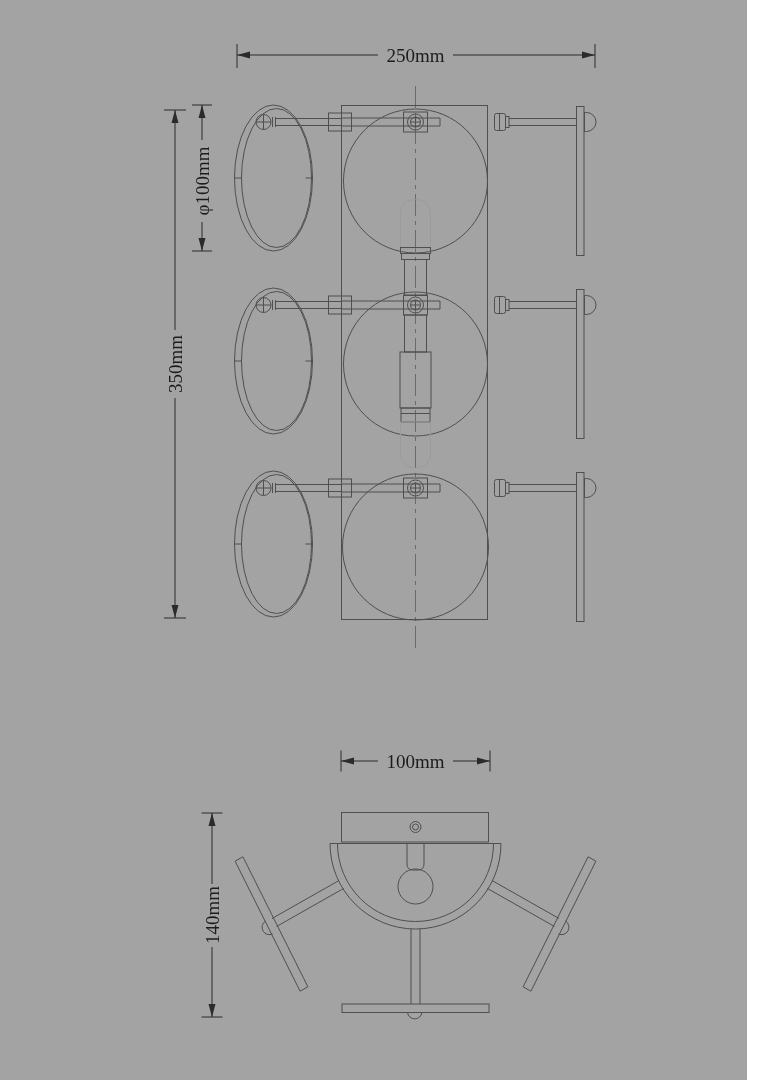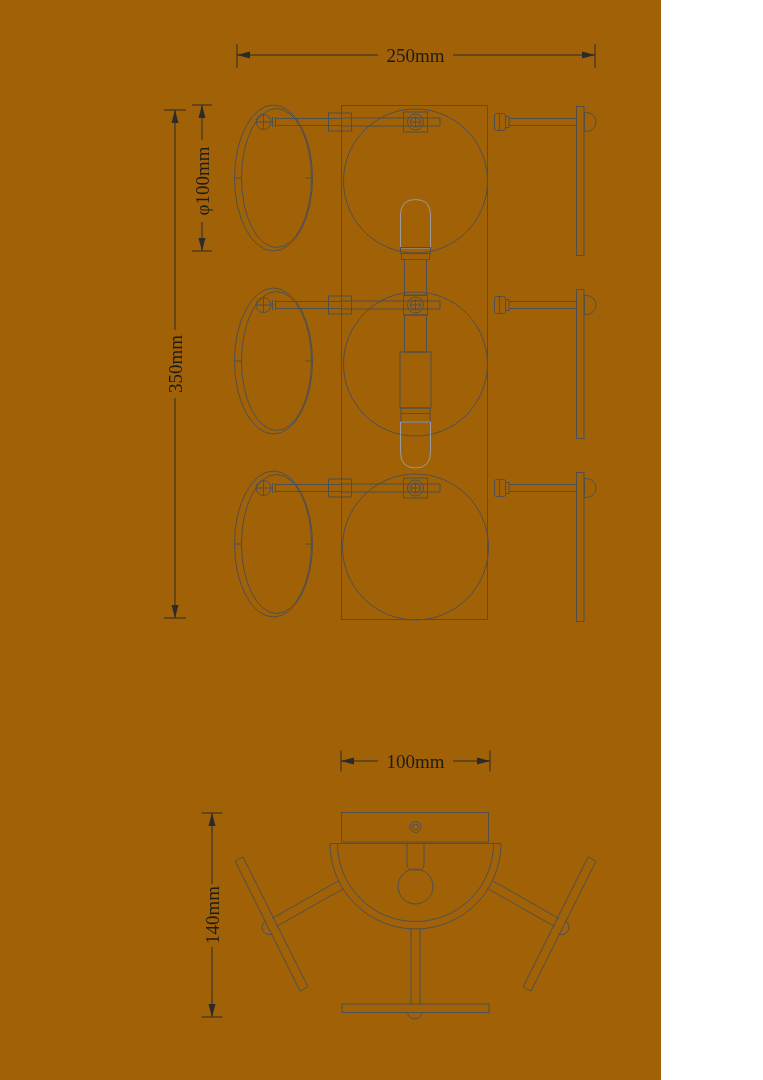--- a/index.html
+++ b/index.html
@@ -1,16 +1,16 @@
 <!DOCTYPE html>
 <html><head>
 <meta charset="utf-8">
 <style>
   html,body{margin:0;padding:0;background:#ffffff;}
-  .page{position:relative;width:661px;height:1080px;background:#a16207;overflow:hidden;}
+  .page{position:relative;width:747px;height:1080px;background:#a3a3a3;overflow:hidden;}
   svg{position:absolute;left:0;top:0;}
   svg text{font-family:"Liberation Serif","DejaVu Serif",serif;font-size:19px;fill:#1c1c1c;}
   .ln{stroke:#4f4f4f;fill:none;stroke-width:1;}
   .lt{stroke:#9b9b9b;fill:none;stroke-width:1;}
   .dim{stroke:#2b2b2b;fill:none;stroke-width:1;}
   .arr{fill:#2b2b2b;stroke:none;}
   .cl{stroke:#6a6a6a;fill:none;stroke-width:1;stroke-dasharray:22 5 4 5;}
 </style>
 </head>
 <body>

